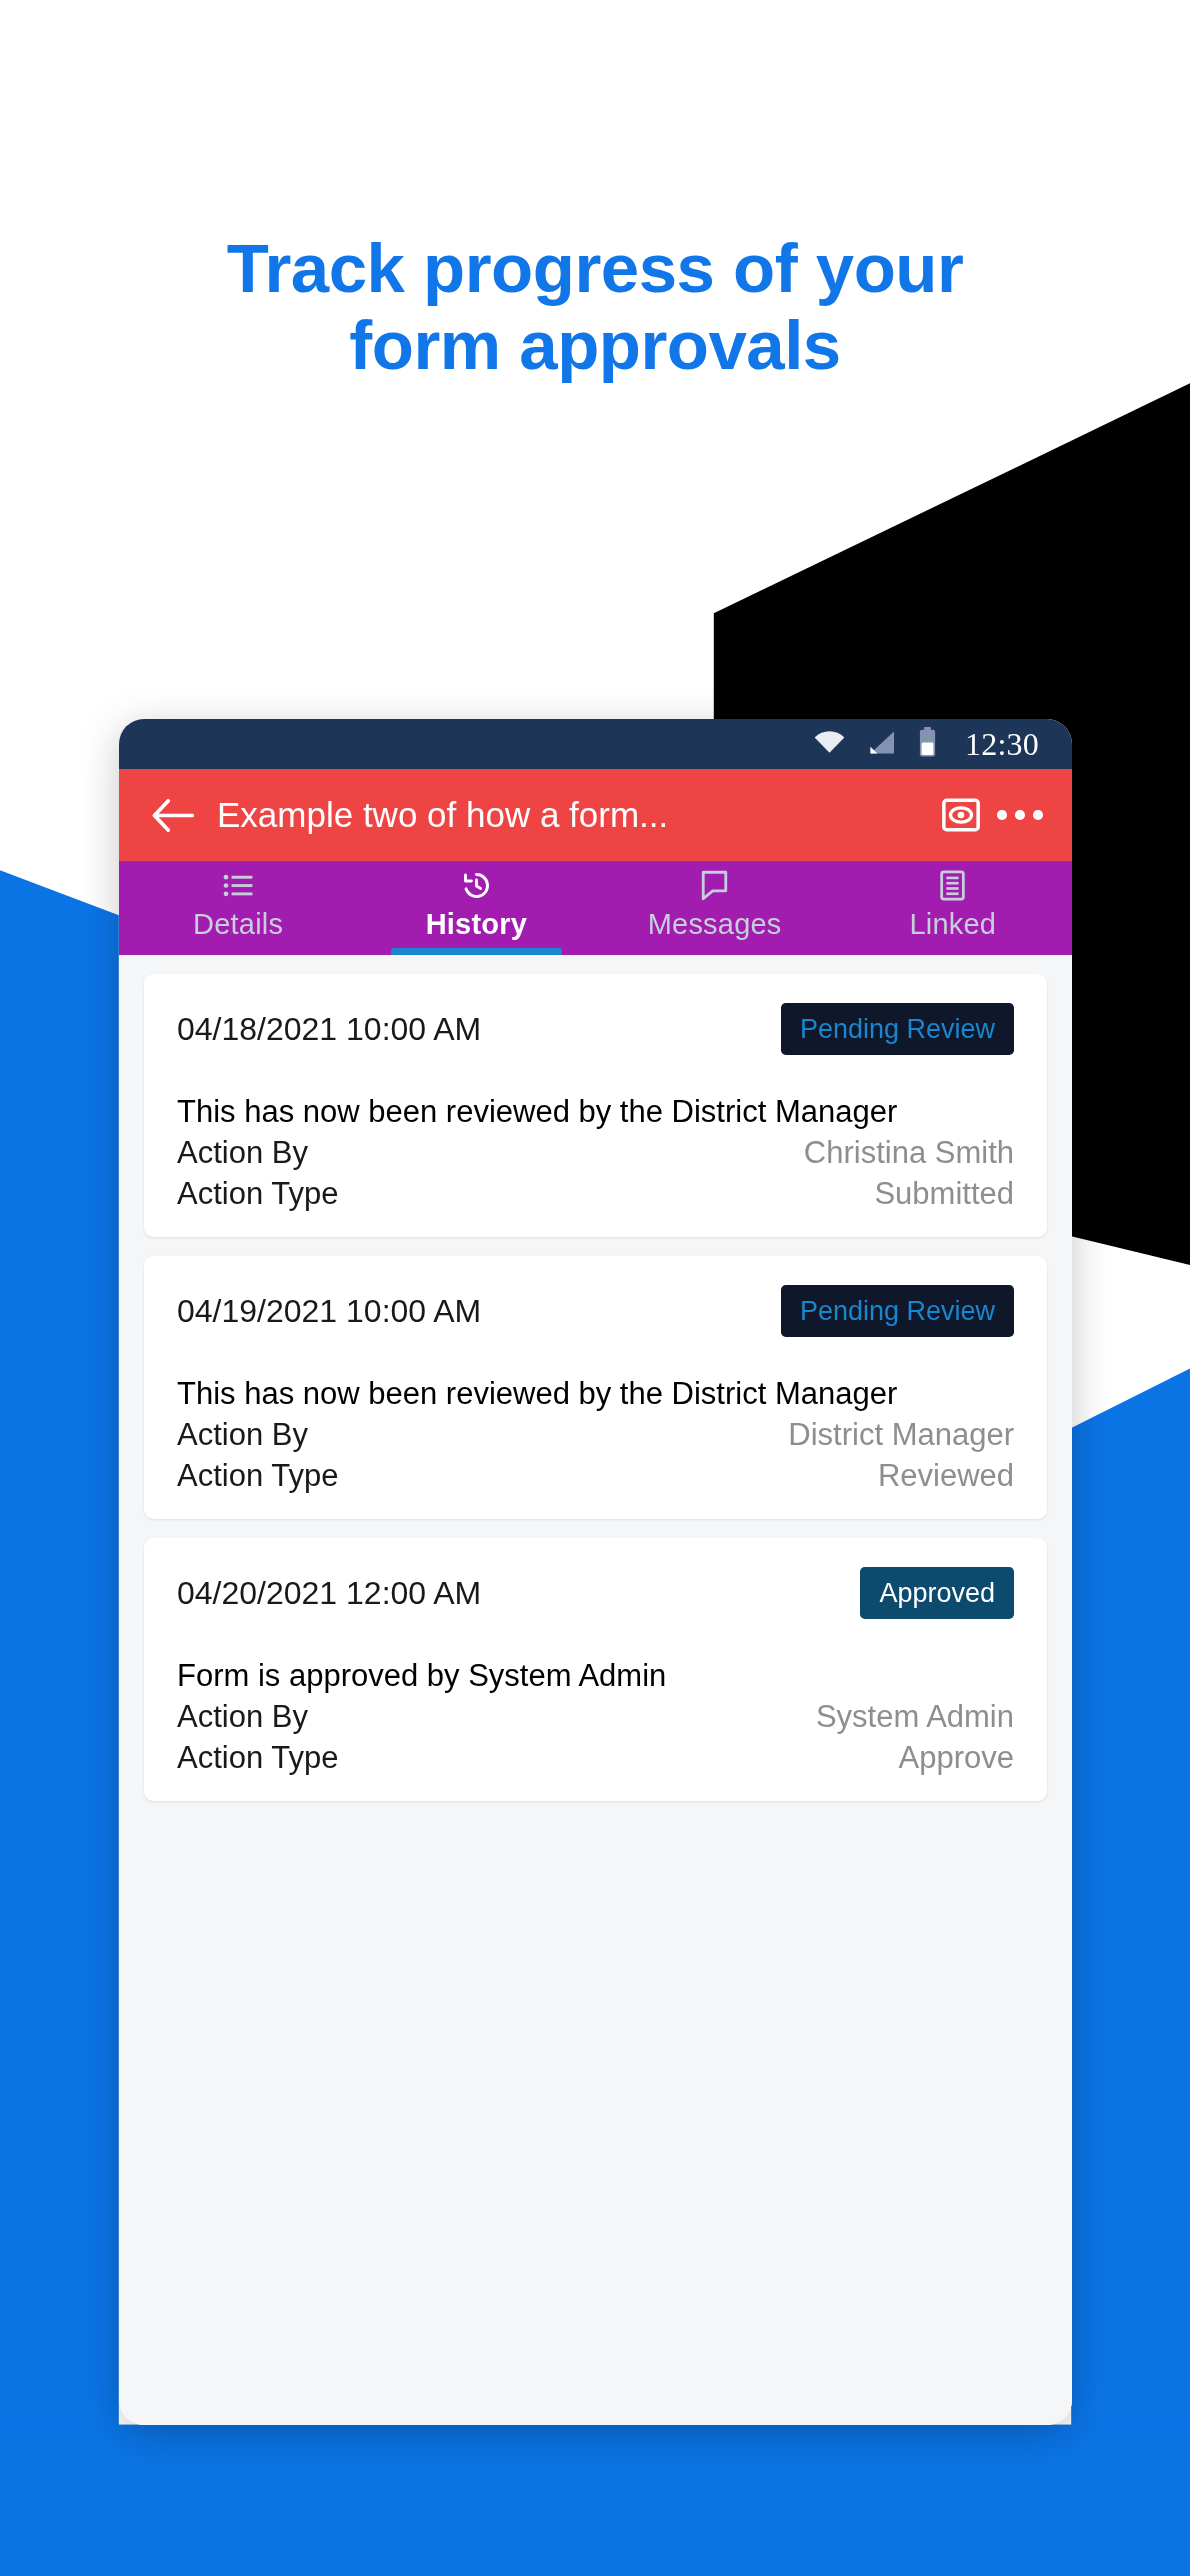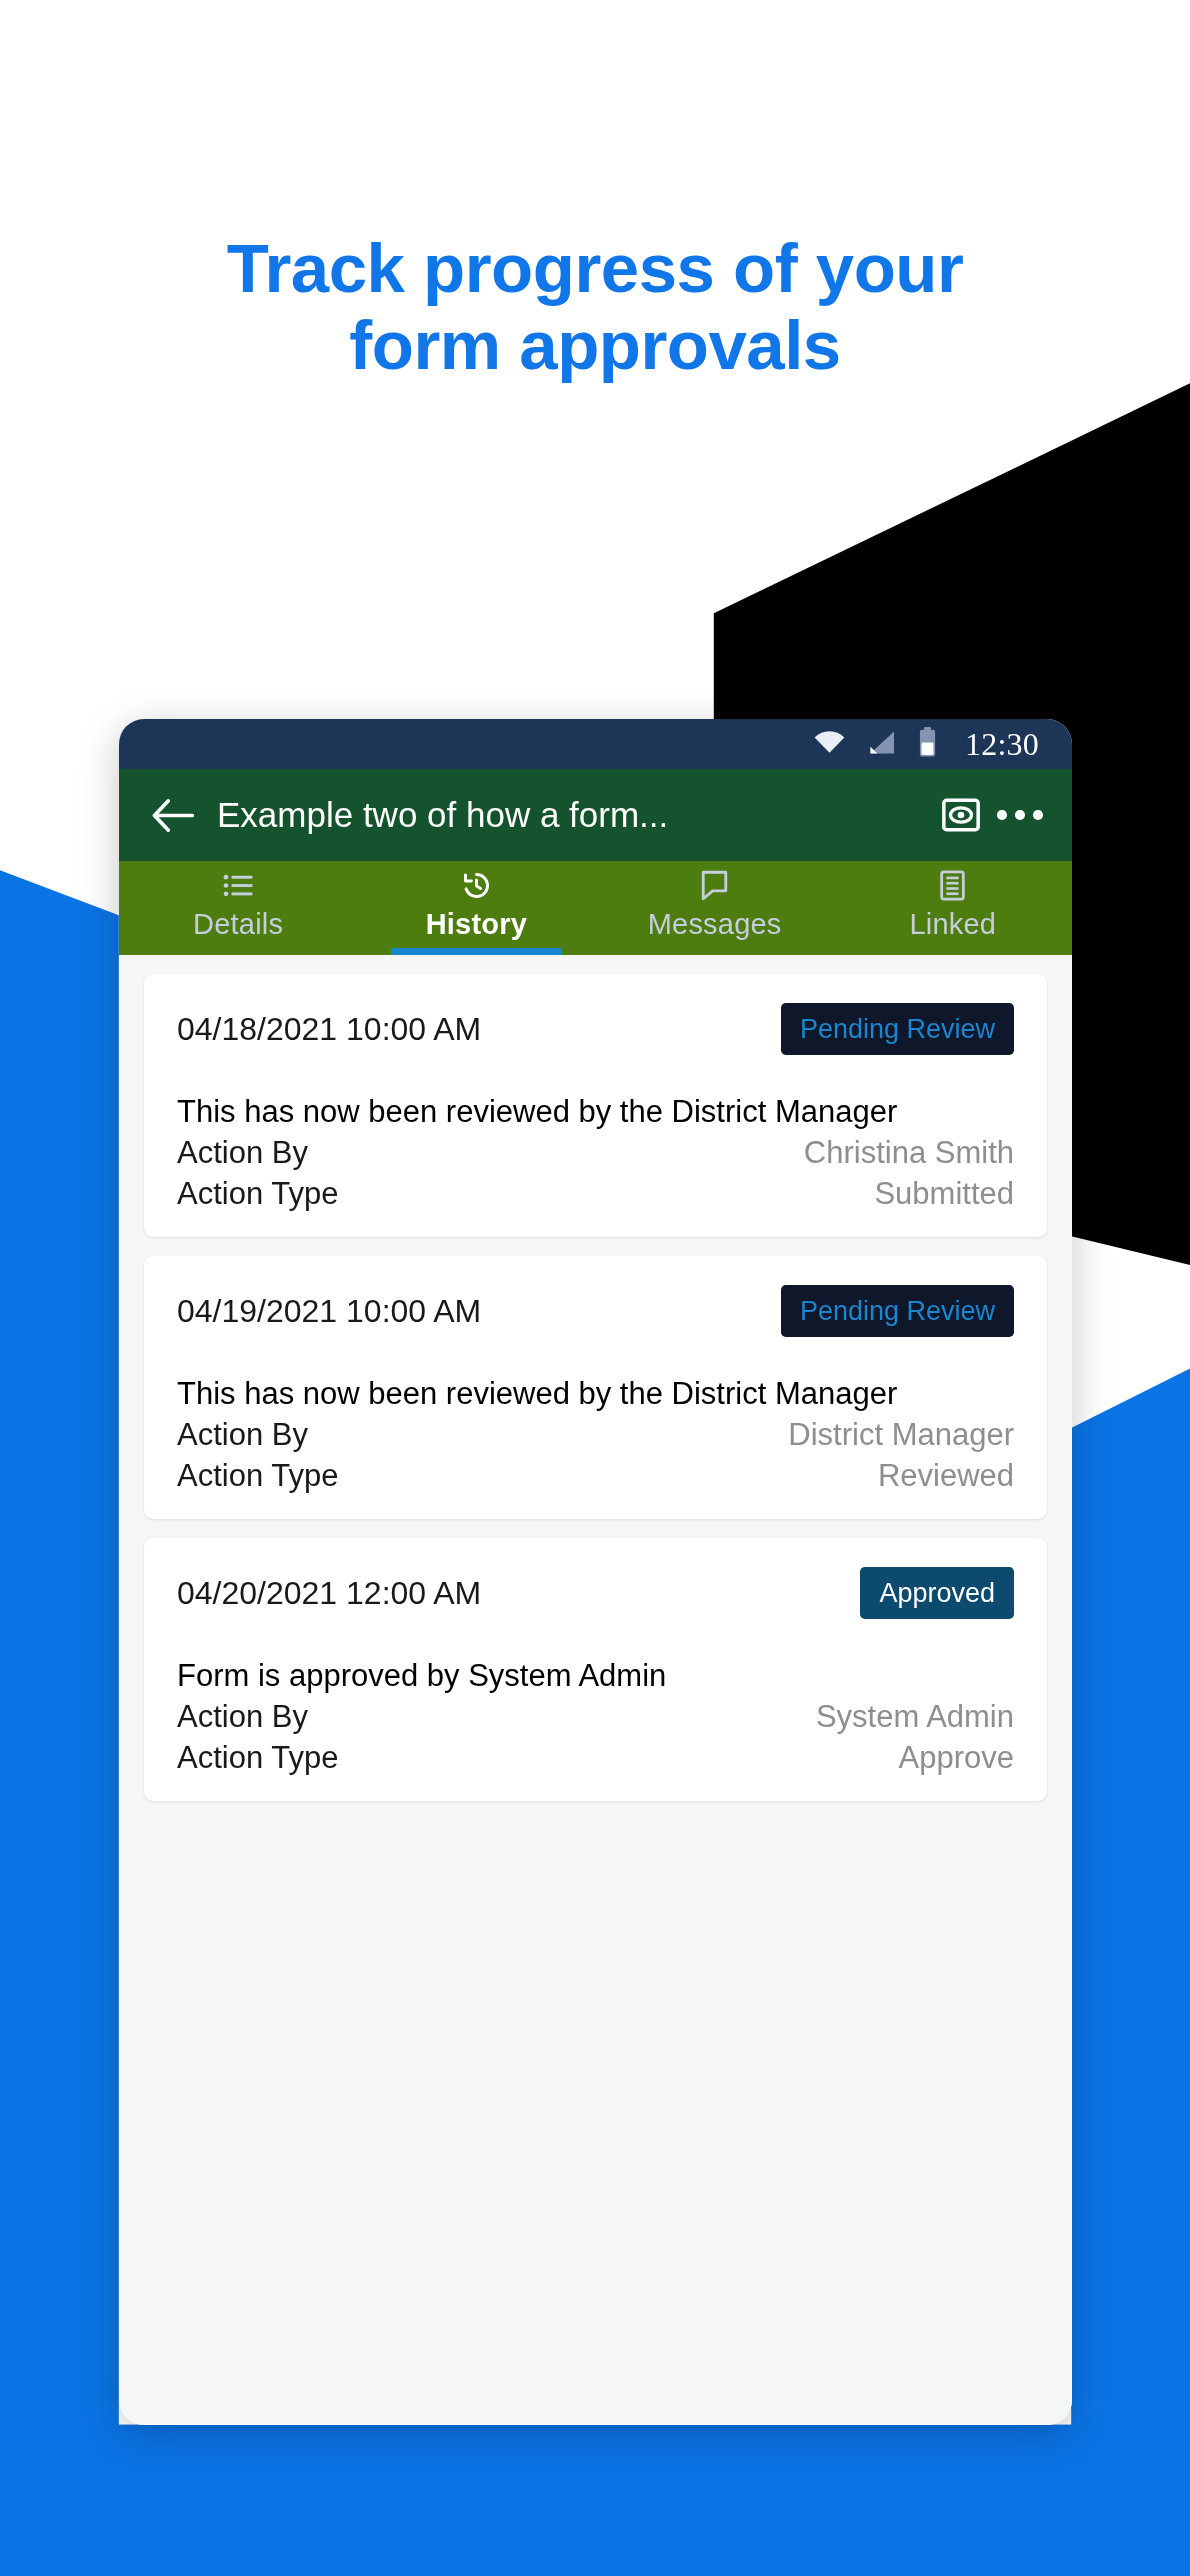--- a/index.html
+++ b/index.html
@@ -44,38 +44,38 @@
     padding-right:33px; gap:21px;
   }
   .sb-icon{ display:block; }
   .sb-time{
     color:#ffffff; font-size:32px; letter-spacing:0.2px;
     margin-left:5.8px; font-family:Liberation Serif, serif;
   }
 
   
   .appbar{
-    height:92px; background:#14532d;
+    height:92px; background:#ef4444;
     display:flex; align-items:center;
     padding:0 23px 0 27px;
   }
   .appbar .back{ width:54px; height:54px; display:flex; align-items:center; justify-content:center; flex:0 0 auto; }
   .appbar .title{
     color:#ffffff; font-size:35px; margin-left:17px;
     white-space:nowrap; overflow:hidden; text-overflow:ellipsis;
     flex:1 1 auto;
   }
   .appbar .act{ width:61px; height:61px; display:flex; align-items:center; justify-content:center; flex:0 0 auto; }
   .appbar .act.more{ width:58px; }
   .dots{ display:flex; gap:8.6px; }
   .dots i{ width:9.6px; height:9.6px; border-radius:50%; background:#fff; display:block; }
 
   
   .tabs{
-    height:94px; background:#4d7c0f;
+    height:94px; background:#a21caf;
     display:flex; align-items:flex-end;
     position:relative;
   }
   .tab{
     flex:1 1 0; height:94px;
     display:flex; flex-direction:column; align-items:center; justify-content:center;
     position:relative; gap:6.7px; padding-bottom:5.8px;
   }
   .tab .tlabel{ font-size:29px; color:#c6cedb; letter-spacing:0.2px; }
   .tab.active .tlabel{ color:#ffffff; font-weight:bold; }

